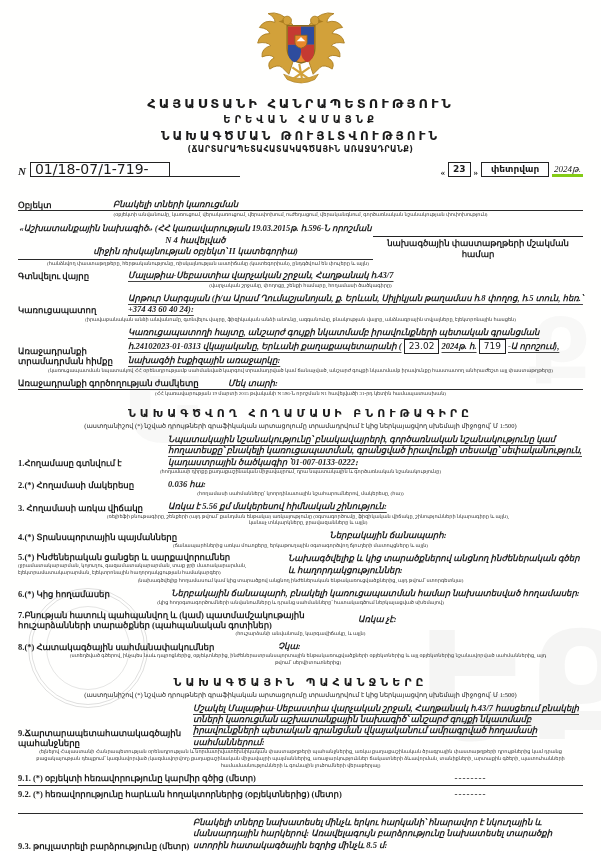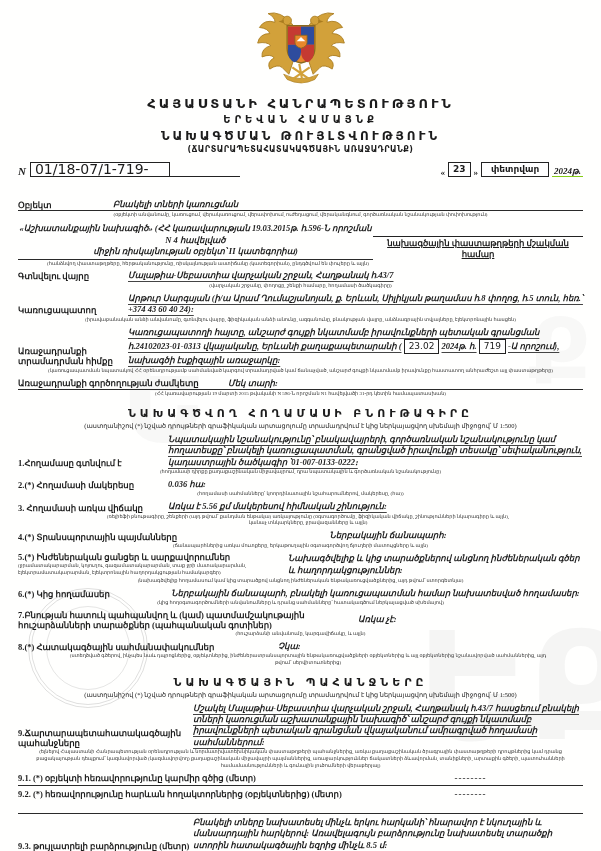--- a/index.html
+++ b/index.html
@@ -33,21 +33,21 @@
          letter-spacing:.5px;text-align:center;margin-top:2px;}
 
   
   .numrow{display:flex;justify-content:space-between;align-items:flex-end;margin-top:8px;}
   .nlab{font-style:italic;font-weight:bold;font-size:11px;margin-right:4px;}
   .box{display:inline-block;border:1px solid #222;padding:0 4px;
        font-family:"DejaVu Sans",sans-serif;font-size:9px;line-height:13px;background:#fff;}
   .numbox{min-width:130px;font-size:14px;}
   .fill{display:inline-block;width:70px;border-bottom:1px solid #222;height:12px;}
   .dategrp{font-weight:bold;font-size:9px;display:flex;align-items:flex-end;gap:3px;}
-  .yr{font-style:italic;font-weight:bold;border-bottom:1px solid #84cc16;padding:0 2px;}
+  .yr{font-style:italic;font-weight:normal;border-bottom:3px solid #84cc16;padding:0 2px;}
 
   
   .row{display:flex;align-items:flex-end;margin-top:3px;}
   .bb{border-bottom:1px solid #2a2a2a;}
   .lbl{font-weight:bold;font-size:8.5px;line-height:1.25;}
   .val{font-style:italic;font-weight:bold;font-size:8.5px;line-height:1.35;
        text-decoration:underline;text-underline-offset:2.5px;text-decoration-thickness:.8px;
        text-decoration-color:#444;}
   .noul{text-decoration:none;}
   .hint{font-size:5px;color:#2e2e2e;text-align:center;line-height:1.35;margin-top:1px;}
@@ -127,21 +127,21 @@
       <span class="lbl w95">Օբյեկտ</span>
       <span class="val noul grow">Բնակելի տների կառուցման</span>
     </div>
     <div class="hint">(օբյեկտի անվանումը, կառուցում, վերակառուցում, վերափոխում, ուժեղացում, վերականգնում, գործառնական նշանակության փոփոխություն)</div>
 
     <div class="row" style="margin-top:4px;">
       <div class="grow" style="text-align:center;">
         <div class="val noul">«Աշխատանքային նախագիծ» (ՀՀ կառավարության 19.03.2015թ. հ.596-Ն որոշման N 4 հավելված</div>
         <div class="val noul bb" style="display:block;padding-bottom:1px;">միջին ռիսկայնության օբյեկտ՝ II կատեգորիա)</div>
       </div>
-      <div class="lbl w210" style="border-top:1px solid #222;text-align:center;padding-top:1px;text-decoration:underline;">նախագծային փաստաթղթերի մշակման համար</div>
+      <div class="lbl w210" style="border-top:1px solid #222;text-align:center;padding-top:1px;">նախագծային փաստաթղթերի մշակման համար</div>
     </div>
     <div class="hint" style="width:380px;">(հանձնվող փաստաթղթերը, հերթականությունը, ռիսկայնության աստիճանը (կատեգորիան), ընդգծվում են փուլերը և այլն)</div>
 
     <div class="row">
       <span class="lbl w110">Գտնվելու վայրը</span>
       <span class="val grow">Մալաթիա-Սեբաստիա վարչական շրջան, Հաղթանակ հ.43/7</span>
     </div>
     <div class="hint">(վարչական շրջանը, փողոցը, շենքի համարը, հողամասի ծածկագիրը)</div>
 
     <div class="row">

